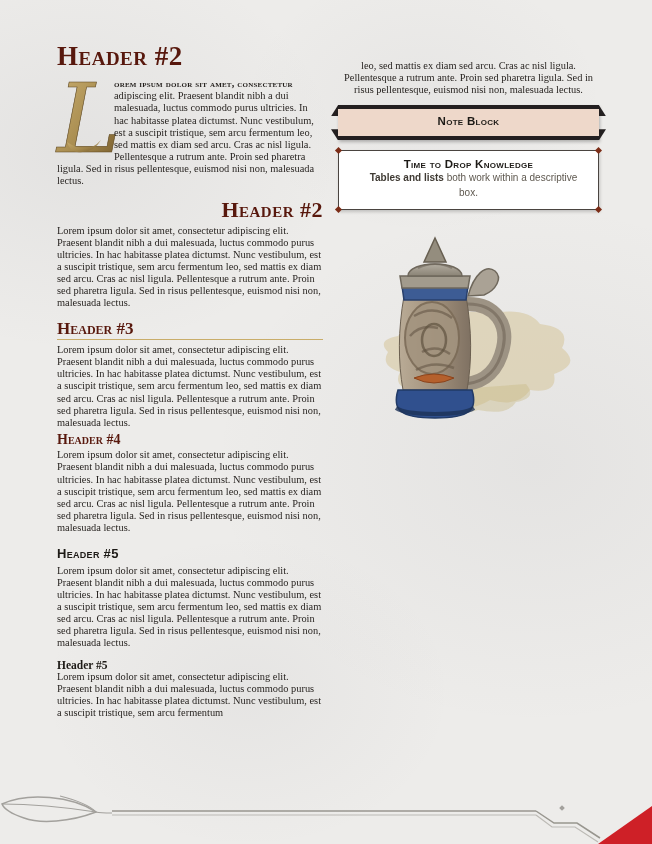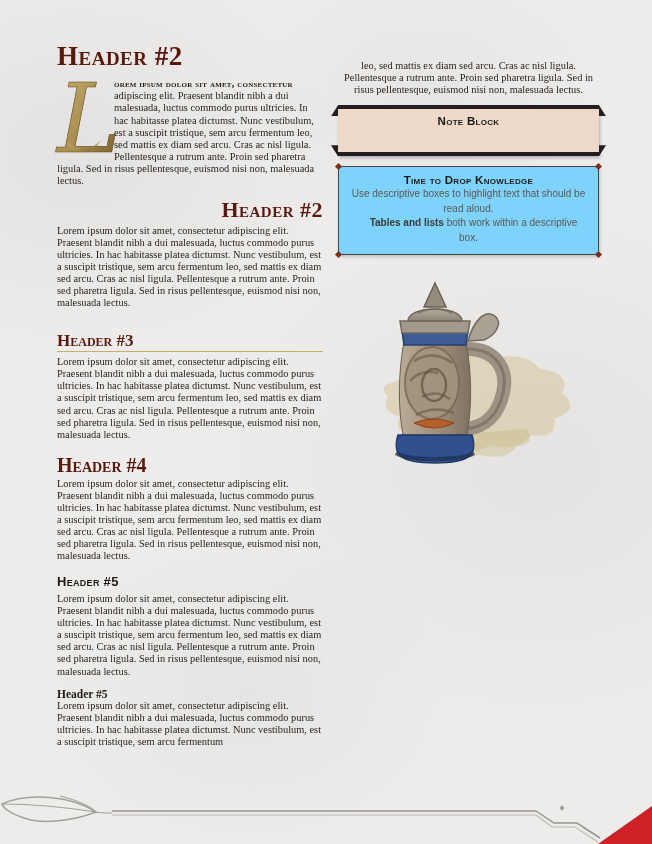--- a/index.html
+++ b/index.html
@@ -16,53 +16,53 @@
       radial-gradient(ellipse 300px 220px at 65% 12%, rgba(110,110,118,.05), transparent 60%);
   }
   .page{ position:absolute; inset:0; }
   .col{ position:absolute; }
   .col-left{ left:57px; top:42px; width:266px; }
   .col-right{ left:336px; top:60px; width:265px;text-align:center; }
 
   h1,h2,h3,h4{ color:#58180d; font-variant:small-caps; font-weight:700; line-height:1.05; }
   h1{ font-size:27px; margin-bottom:8px; letter-spacing:.5px; }
   h2{ font-size:22px; margin-top:11px; margin-bottom:4px; letter-spacing:.5px;text-align:right; }
-  h3{ font-size:17px; margin-top:23px; margin-bottom:4px; border-bottom:1.5px solid #c9ad6a; padding-bottom:1px; }
-  h4{ font-size:20px; margin-top:14px; margin-bottom:2px; }
+  h3{ font-size:17px; margin-top:11px; margin-bottom:4px; border-bottom:1.5px solid #c9ad6a; padding-bottom:1px; }
+  h4{ font-size:14px; margin-top:4px; margin-bottom:2px; }
   h5{ font-family:"Liberation Sans", sans-serif; font-variant:small-caps; font-weight:700;
       color:#1d1a16; font-size:13px; margin-top:12px; margin-bottom:4px; letter-spacing:.3px; }
   h6{ font-size:11.5px; font-weight:700; color:#1d1a16; margin-top:10px; }
 
   p.body{ font-size:10.4px; line-height:1.16; color:#231f1c; margin-bottom:2px; }
   .smallcaps{ font-variant:small-caps; letter-spacing:.2px;font-weight:bold; }
 
   .dropcap-svg{ float:left; width:52px; height:76px; overflow:visible; margin-right:5px; margin-top:2px; }
 
   
   .note{
-    position:relative; margin:9px 2px 10px 2px; padding:6px 12px 24px 12px;
+    position:relative; margin:9px 2px 10px 2px; padding:6px 12px 8px 12px;
     background:#eed8ca;
     border-top:4px solid #231f20; border-bottom:4px solid #231f20;
     box-shadow:1px 2px 3px rgba(0,0,0,.25);
   }
   .tip{ position:absolute; width:7px; height:11px; background:#231f20; }
   .tip.tl{ left:-7px; top:-4px;    clip-path:polygon(0 100%, 100% 0, 100% 100%); }
   .tip.tr{ right:-7px; top:-4px;   clip-path:polygon(0 0, 100% 100%, 0 100%); }
   .tip.bl{ left:-7px; bottom:-4px; clip-path:polygon(0 0, 100% 0, 100% 100%); }
   .tip.br{ right:-7px; bottom:-4px;clip-path:polygon(0 0, 100% 0, 0 100%); }
   .box-title{
     font-family:"Liberation Sans", sans-serif; font-variant:small-caps; font-weight:700;
     font-size:11.5px; color:#1d1a16; letter-spacing:.3px; margin-bottom:1px;
   }
   .box-text{ font-family:"Liberation Sans", sans-serif; font-size:10px; line-height:1.45; color:#6b655e; }
 
   
   .descriptive{
     position:relative; margin:2px 2px 14px 2px; padding:7px 12px 9px 12px;
-    background:#7dd3fc; border:1px solid #4a4440;
+    background:#ffffff; border:1px solid #4a4440;
     box-shadow:1px 2px 3px rgba(0,0,0,.18);
   }
   .dot{ position:absolute; width:5px; height:5px; background:#7c2d17; transform:rotate(45deg); }
   .dot.tl{ left:-3px; top:-3px; } .dot.tr{ right:-3px; top:-3px; }
   .dot.bl{ left:-3px; bottom:-3px; } .dot.br{ right:-3px; bottom:-3px; }
   .descriptive .box-text{ color:#5e584f; }
   .indent{ text-indent:10px; }
   .descriptive b{ color:#3f3a33; }
 
   .stein-wrap{ position:relative; margin-top:22px; margin-left:22px; width:232px; height:212px; }
@@ -117,21 +117,20 @@
       <div class="tip br"></div>
       <div class="box-title">Note Block</div>
     </div>
 
     <div class="descriptive">
       <div class="dot tl"></div>
       <div class="dot tr"></div>
       <div class="dot bl"></div>
       <div class="dot br"></div>
       <div class="box-title">Time to Drop Knowledge</div>
-      <div class="box-text">Use descriptive boxes to highlight text that should be read aloud.</div>
       <div class="box-text indent"><b>Tables and lists</b><span> both work within a descriptive box.</span></div>
     </div>
 
     <div class="stein-wrap">
       <svg viewBox="0 0 232 212" width="232" height="212">
         <defs>
           <linearGradient id="bodyGrad" x1="0" y1="0" x2="1" y2="0">
             <stop offset="0" stop-color="#b9ab96"></stop>
             <stop offset="0.5" stop-color="#a2917c"></stop>
             <stop offset="1" stop-color="#7f7162"></stop>

